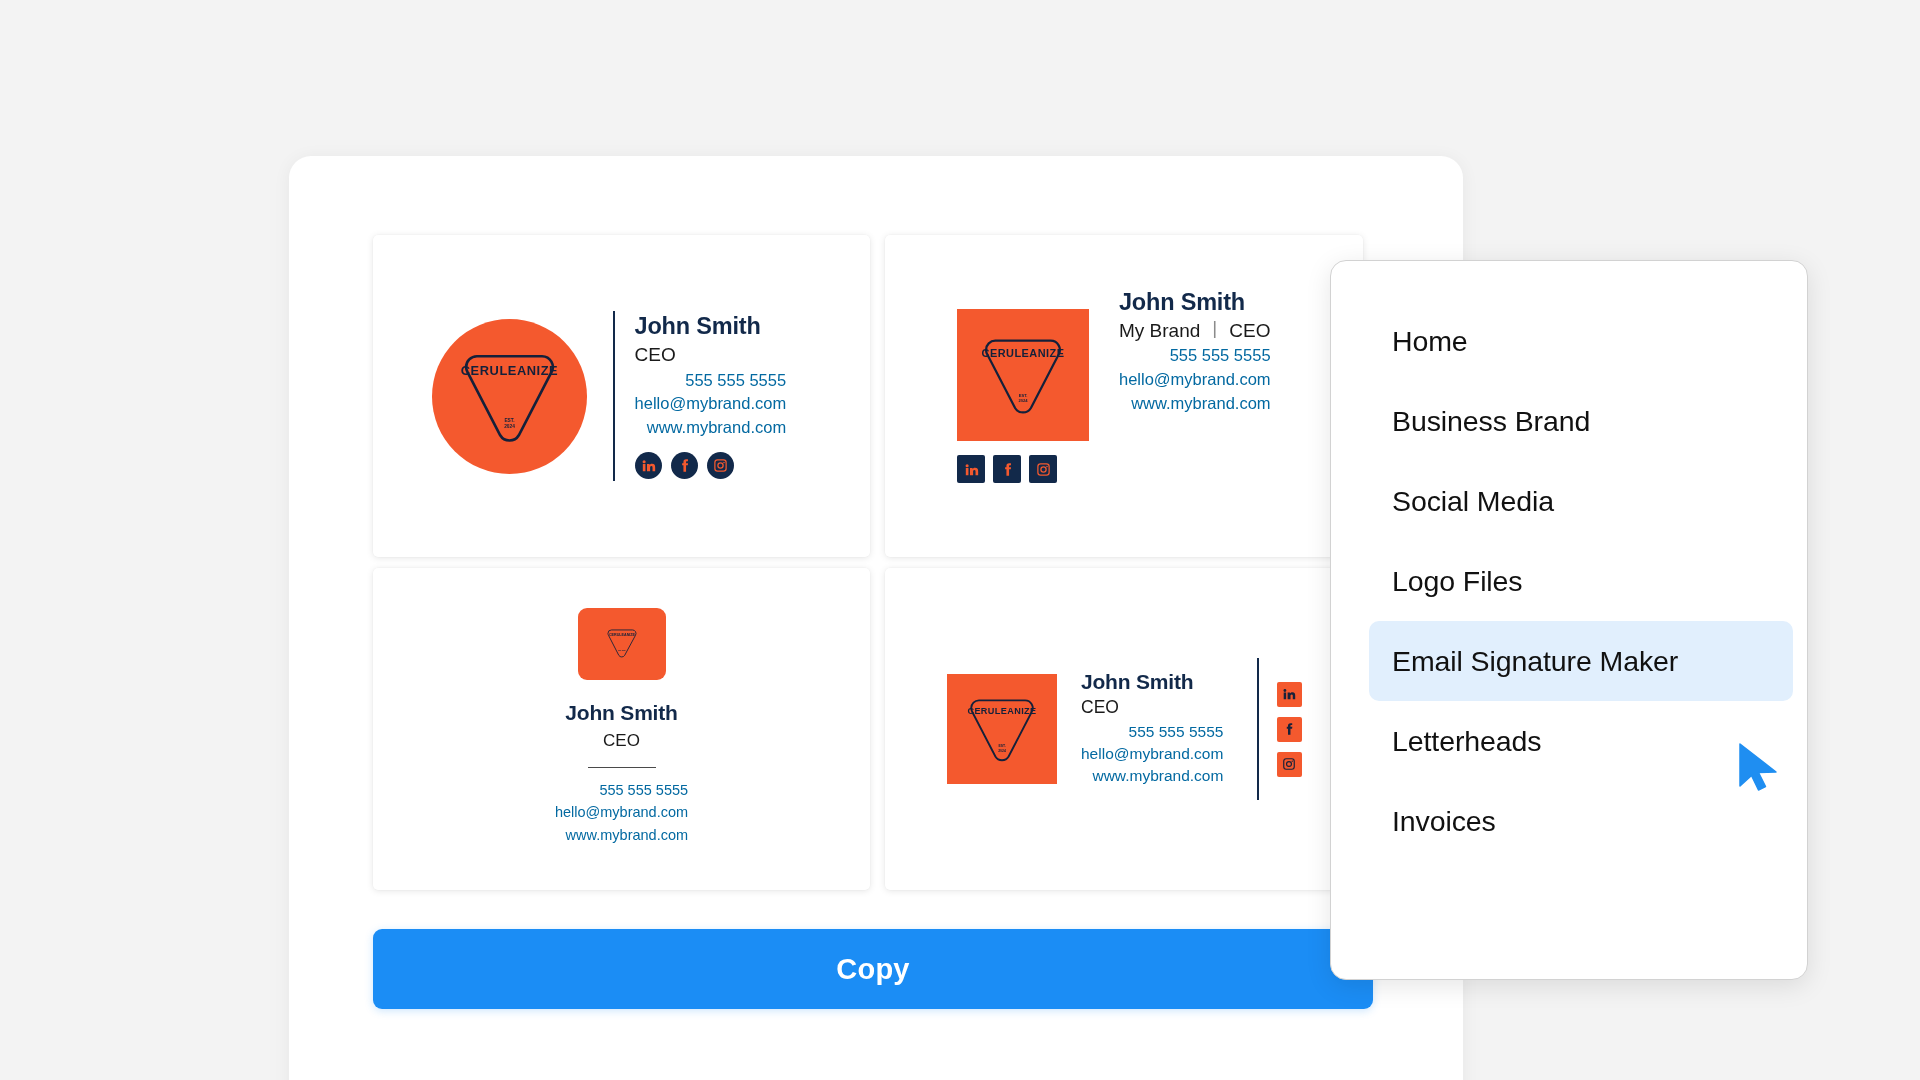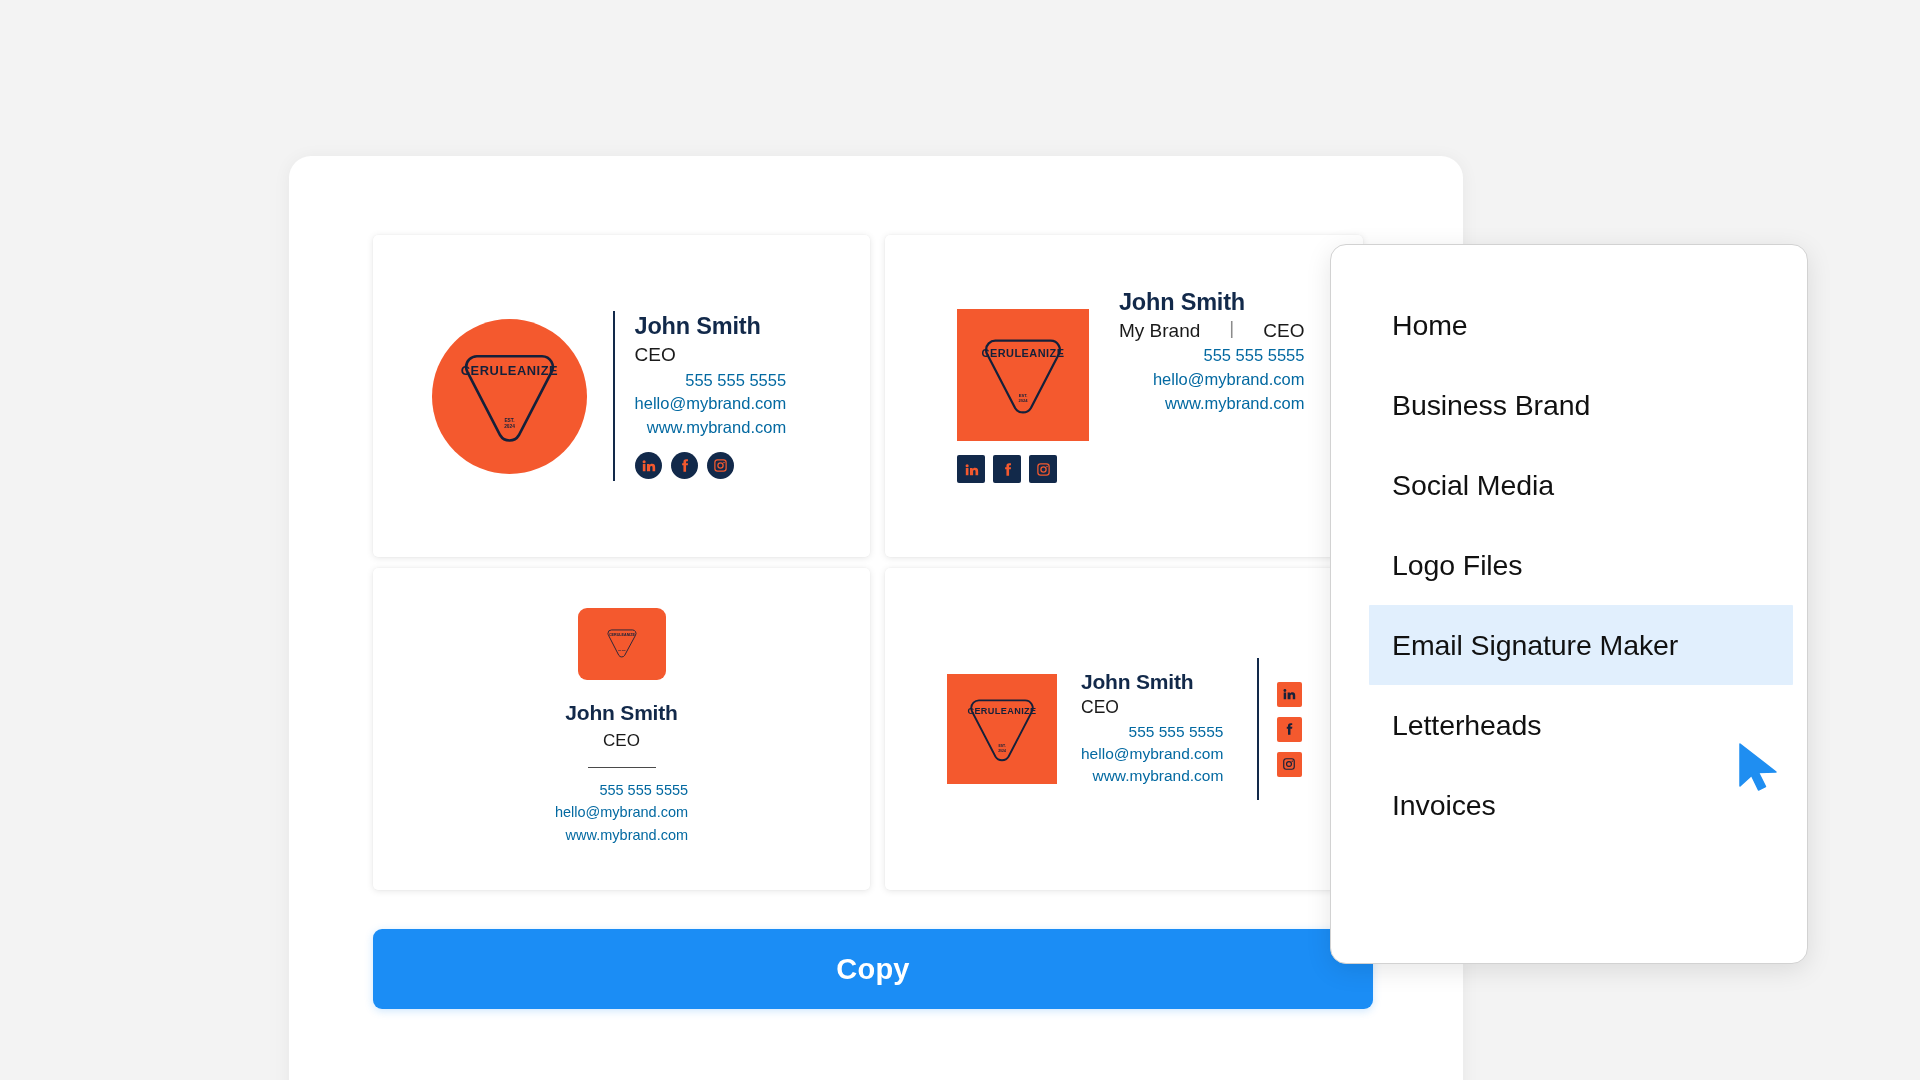--- a/index.html
+++ b/index.html
@@ -113,21 +113,21 @@
   .c2-left { display: flex; flex-direction: column; }
   .c2-logo { width: 132px; height: 132px; }
   .c2-social { display: flex; gap: 8px; margin-top: 14px; }
   .ico-square-navy {
     width: 28px; height: 28px; border-radius: 2px;
     background: #12294a;
     display: flex; align-items: center; justify-content: center;
   }
   .ico-square-navy svg { width: 15px; height: 15px; fill: #f4592e; }
   .c2-text { margin-left: 30px; align-self: flex-start; margin-top: 54px; }
-  .c2-meta { display: flex; gap: 29px; }
+  .c2-meta { display: flex; gap: 12px; }
   .c2-sep { color: #8b8b8b; font-size: 19px; font-weight: 300; }
 
   
   .c3-inner {
     position: absolute; left: 0; right: 0; top: 0; bottom: 0;
     display: flex; flex-direction: column;
     align-items: center; justify-content: center;
     padding-bottom: 4px;
   }
   .c3-logo { width: 88px; height: 72px; border-radius: 9px; overflow: hidden; }
@@ -179,21 +179,21 @@
     font-weight: bold;
     letter-spacing: 0.2px;
     cursor: pointer;
     box-shadow: 0 2px 8px rgba(27,141,245,0.22);
   }
 
   
   .menu-panel {
     position: absolute;
     left: 1330px;
-    top: 244px;
+    top: 260px;
     width: 478px;
     height: 720px;
     background: #ffffff;
     border: 1px solid #d2d2d2;
     border-radius: 16px;
     box-shadow: 0 6px 26px rgba(0,0,0,0.10);
     padding: 40px 0 0 0;
   }
   .menu-list { list-style: none; }
   .menu-item {
@@ -202,21 +202,21 @@
     align-items: center;
     padding: 0 22px 0 61px;
     font-size: 28.5px;
     color: #111111;
     letter-spacing: -0.1px;
     cursor: pointer;
     white-space: nowrap;
   }
   .menu-item.active {
     background: #e1effd;
-    border-radius: 1px;
+    border-radius: 10px;
     margin: 0 14px 0 38px;
     padding-left: 23px;
   }
 
   
   .cursor {
     position: absolute;
     left: 1738px;
     top: 742px;
     width: 42px;

